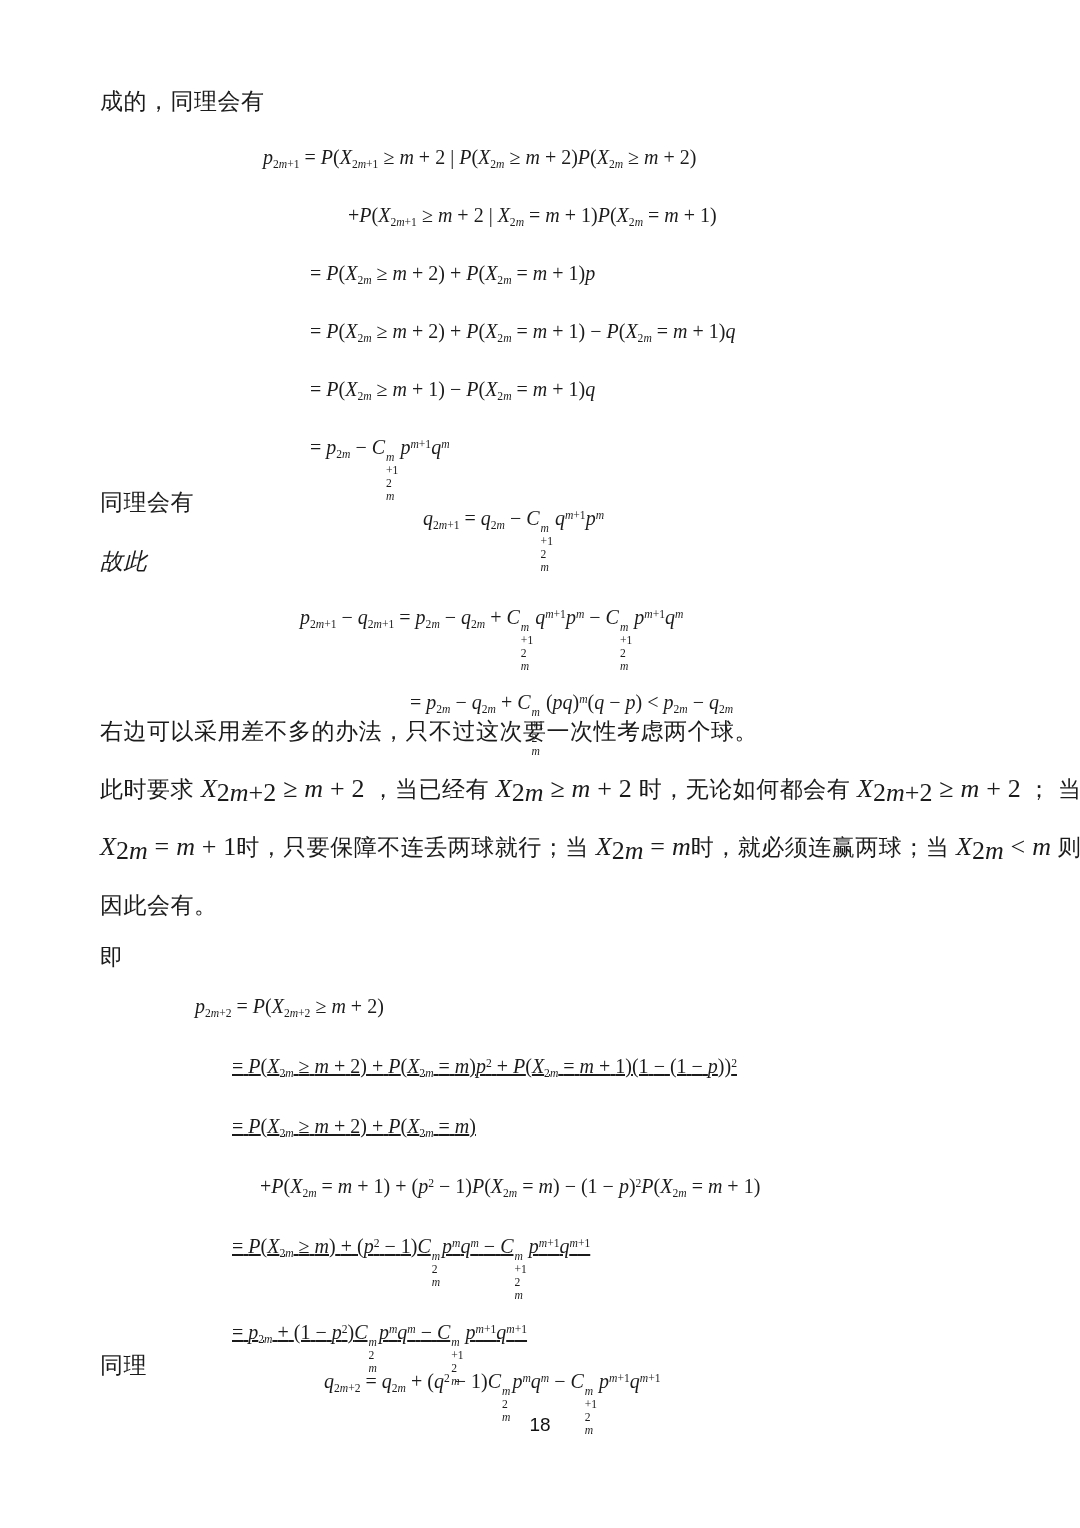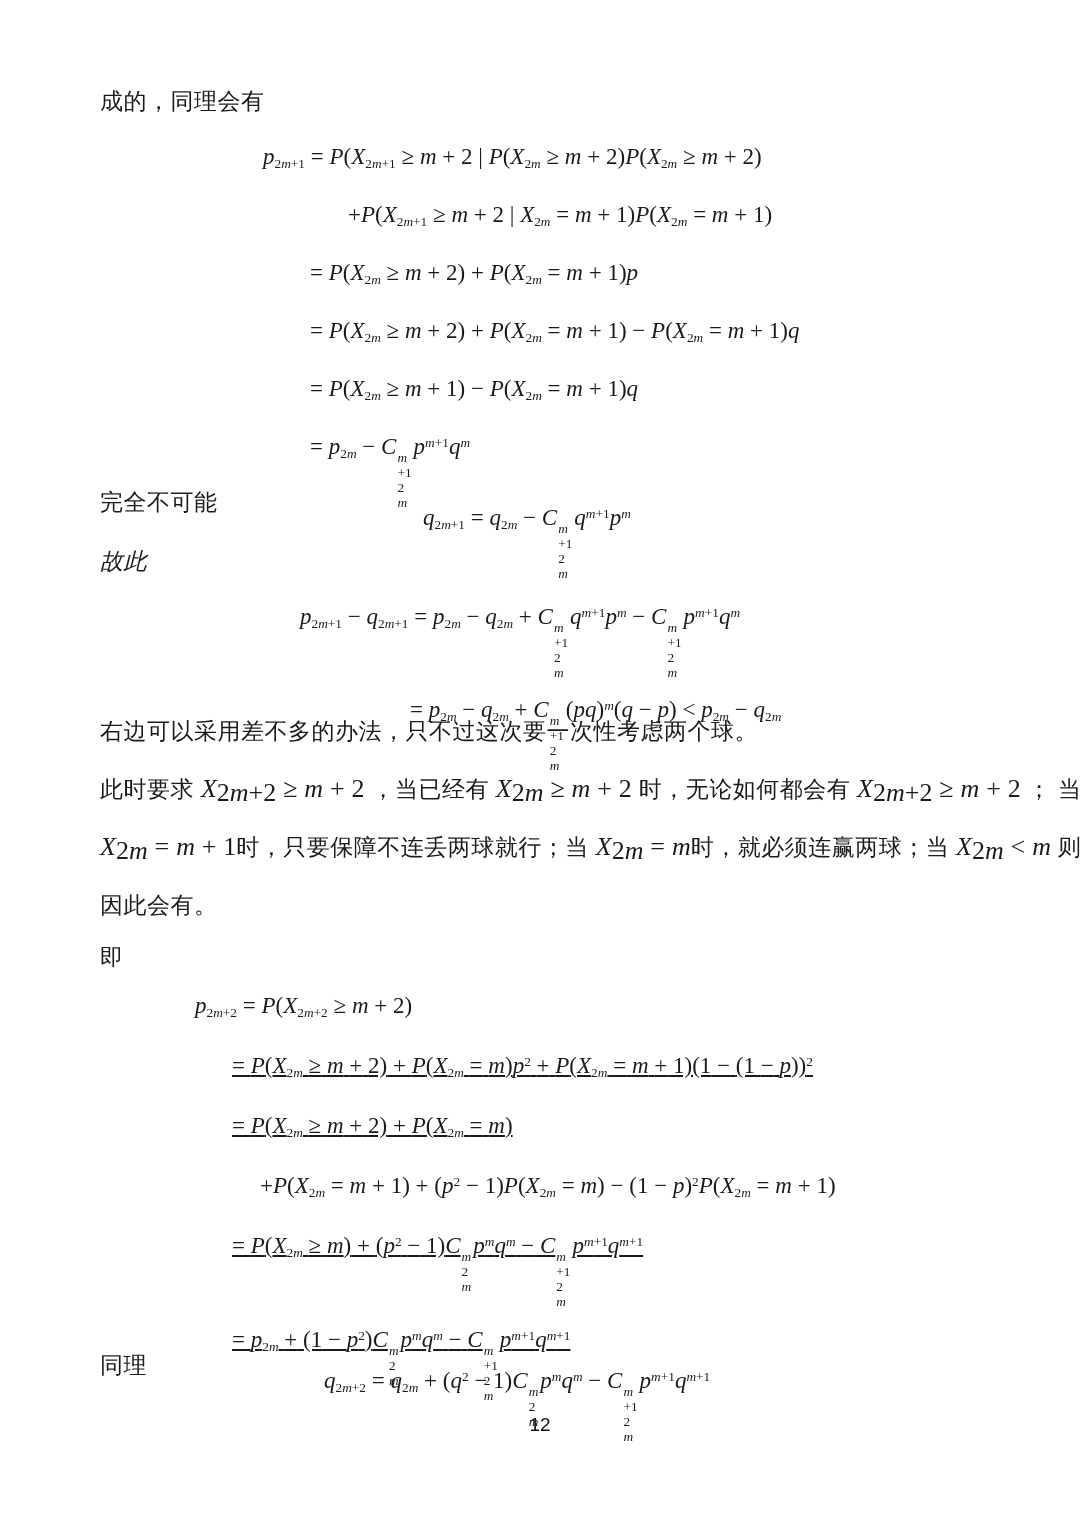--- a/index.html
+++ b/index.html
@@ -15,21 +15,21 @@
   
   .cn{
     font-family:"Liberation Sans",sans-serif;
     font-size:23px;
     letter-spacing:.5px;
     white-space:pre;
   }
   
   .math{
     font-family:"Liberation Serif",serif;
-    font-size:23px;
+    font-size:20px;
     white-space:pre;
   }
   .math i{font-style:italic;}
   
   .cn i{
     font-family:"Liberation Serif",serif;
     font-style:italic;
     font-size:26px;
     letter-spacing:0;
   }
@@ -83,21 +83,21 @@
   <div class="abs" style="left:100px;top:128px;">
     <div class="math eqline b1l1"><i>p</i><sub><span class="d">2</span><i>m</i><span class="d">+1</span></sub> <span class="d">=</span> <i>P</i><span class="d">(</span><i>X</i><sub><span class="d">2</span><i>m</i><span class="d">+1</span></sub> <span class="d">≥</span> <i>m</i> <span class="d">+</span> <span class="d">2</span> <span class="d">|</span> <i>P</i><span class="d">(</span><i>X</i><sub><span class="d">2</span><i>m</i></sub> <span class="d">≥</span> <i>m</i> <span class="d">+</span> <span class="d">2)</span><i>P</i><span class="d">(</span><i>X</i><sub><span class="d">2</span><i>m</i></sub> <span class="d">≥</span> <i>m</i> <span class="d">+</span> <span class="d">2)</span></div>
     <div class="math eqline b1l2"><span class="d">+</span><i>P</i><span class="d">(</span><i>X</i><sub><span class="d">2</span><i>m</i><span class="d">+1</span></sub> <span class="d">≥</span> <i>m</i> <span class="d">+</span> <span class="d">2</span> <span class="d">|</span> <i>X</i><sub><span class="d">2</span><i>m</i></sub> <span class="d">=</span> <i>m</i> <span class="d">+</span> <span class="d">1)</span><i>P</i><span class="d">(</span><i>X</i><sub><span class="d">2</span><i>m</i></sub> <span class="d">=</span> <i>m</i> <span class="d">+</span> <span class="d">1)</span></div>
     <div class="math eqline b1l3"><span class="d">=</span> <i>P</i><span class="d">(</span><i>X</i><sub><span class="d">2</span><i>m</i></sub> <span class="d">≥</span> <i>m</i> <span class="d">+</span> <span class="d">2)</span> <span class="d">+</span> <i>P</i><span class="d">(</span><i>X</i><sub><span class="d">2</span><i>m</i></sub> <span class="d">=</span> <i>m</i> <span class="d">+</span> <span class="d">1)</span><i>p</i></div>
     <div class="math eqline b1l4"><span class="d">=</span> <i>P</i><span class="d">(</span><i>X</i><sub><span class="d">2</span><i>m</i></sub> <span class="d">≥</span> <i>m</i> <span class="d">+</span> <span class="d">2)</span> <span class="d">+</span> <i>P</i><span class="d">(</span><i>X</i><sub><span class="d">2</span><i>m</i></sub> <span class="d">=</span> <i>m</i> <span class="d">+</span> <span class="d">1)</span> <span class="d">−</span> <i>P</i><span class="d">(</span><i>X</i><sub><span class="d">2</span><i>m</i></sub> <span class="d">=</span> <i>m</i> <span class="d">+</span> <span class="d">1)</span><i>q</i></div>
     <div class="math eqline b1l5"><span class="d">=</span> <i>P</i><span class="d">(</span><i>X</i><sub><span class="d">2</span><i>m</i></sub> <span class="d">≥</span> <i>m</i> <span class="d">+</span> <span class="d">1)</span> <span class="d">−</span> <i>P</i><span class="d">(</span><i>X</i><sub><span class="d">2</span><i>m</i></sub> <span class="d">=</span> <i>m</i> <span class="d">+</span> <span class="d">1)</span><i>q</i></div>
     <div class="math eqline b1l6"><span class="d">=</span> <i>p</i><sub><span class="d">2</span><i>m</i></sub> <span class="d">−</span> <i>C</i><span class="stk"><span><i>m</i><span class="d">+1</span></span><span><span class="d">2</span><i>m</i></span></span><i>p</i><sup><i>m</i><span class="d">+1</span></sup><i>q</i><sup><i>m</i></sup></div>
   </div>
 
   <div class="row" style="top:473px;">
-    <span class="cn lbl">完全不可能</span>
+    <span class="cn lbl">同理会有</span>
     <span class="math eq" style="left:323px;"><i>q</i><sub><span class="d">2</span><i>m</i><span class="d">+1</span></sub> <span class="d">=</span> <i>q</i><sub><span class="d">2</span><i>m</i></sub> <span class="d">−</span> <i>C</i><span class="stk"><span><i>m</i><span class="d">+1</span></span><span><span class="d">2</span><i>m</i></span></span><i>q</i><sup><i>m</i><span class="d">+1</span></sup><i>p</i><sup><i>m</i></sup></span>
   </div>
 
   <div class="row" style="top:532px;font-style:italic;">
     <span class="cn lbl">故此</span>
   </div>
 
   <div class="abs" style="left:100px;top:588px;">
     <div class="math eqline b2l1"><i>p</i><sub><span class="d">2</span><i>m</i><span class="d">+1</span></sub> <span class="d">−</span> <i>q</i><sub><span class="d">2</span><i>m</i><span class="d">+1</span></sub> <span class="d">=</span> <i>p</i><sub><span class="d">2</span><i>m</i></sub> <span class="d">−</span> <i>q</i><sub><span class="d">2</span><i>m</i></sub> <span class="d">+</span> <i>C</i><span class="stk"><span><i>m</i><span class="d">+1</span></span><span><span class="d">2</span><i>m</i></span></span><i>q</i><sup><i>m</i><span class="d">+1</span></sup><i>p</i><sup><i>m</i></sup> <span class="d">−</span> <i>C</i><span class="stk"><span><i>m</i><span class="d">+1</span></span><span><span class="d">2</span><i>m</i></span></span><i>p</i><sup><i>m</i><span class="d">+1</span></sup><i>q</i><sup><i>m</i></sup></div>
     <div class="math eqline b2l2"><span class="d">=</span> <i>p</i><sub><span class="d">2</span><i>m</i></sub> <span class="d">−</span> <i>q</i><sub><span class="d">2</span><i>m</i></sub> <span class="d">+</span> <i>C</i><span class="stk"><span><i>m</i><span class="d">+1</span></span><span><span class="d">2</span><i>m</i></span></span><span class="d">(</span><i>pq</i><span class="d">)</span><sup><i>m</i></sup><span class="d">(</span><i>q</i> <span class="d">−</span> <i>p</i><span class="d">)</span> <span class="d">&lt;</span> <i>p</i><sub><span class="d">2</span><i>m</i></sub> <span class="d">−</span> <i>q</i><sub><span class="d">2</span><i>m</i></sub></div>
@@ -119,15 +119,15 @@
     <div class="math eqline b3l4"><span class="d">+</span><i>P</i><span class="d">(</span><i>X</i><sub><span class="d">2</span><i>m</i></sub> <span class="d">=</span> <i>m</i> <span class="d">+</span> <span class="d">1)</span> <span class="d">+</span> <span class="d">(</span><i>p</i><sup><span class="d">2</span></sup> <span class="d">−</span> <span class="d">1)</span><i>P</i><span class="d">(</span><i>X</i><sub><span class="d">2</span><i>m</i></sub> <span class="d">=</span> <i>m</i><span class="d">)</span> <span class="d">−</span> <span class="d">(1</span> <span class="d">−</span> <i>p</i><span class="d">)</span><sup><span class="d">2</span></sup><i>P</i><span class="d">(</span><i>X</i><sub><span class="d">2</span><i>m</i></sub> <span class="d">=</span> <i>m</i> <span class="d">+</span> <span class="d">1)</span></div>
     <div class="math eqline b3l5"><span class="d">=</span> <i>P</i><span class="d">(</span><i>X</i><sub><span class="d">2</span><i>m</i></sub> <span class="d">≥</span> <i>m</i><span class="d">)</span> <span class="d">+</span> <span class="d">(</span><i>p</i><sup><span class="d">2</span></sup> <span class="d">−</span> <span class="d">1)</span><i>C</i><span class="stk"><span><i>m</i></span><span><span class="d">2</span><i>m</i></span></span><i>p</i><sup><i>m</i></sup><i>q</i><sup><i>m</i></sup> <span class="d">−</span> <i>C</i><span class="stk"><span><i>m</i><span class="d">+1</span></span><span><span class="d">2</span><i>m</i></span></span><i>p</i><sup><i>m</i><span class="d">+1</span></sup><i>q</i><sup><i>m</i><span class="d">+1</span></sup></div>
     <div class="math eqline b3l6"><span class="d">=</span> <i>p</i><sub><span class="d">2</span><i>m</i></sub> <span class="d">+</span> <span class="d">(1</span> <span class="d">−</span> <i>p</i><sup><span class="d">2</span></sup><span class="d">)</span><i>C</i><span class="stk"><span><i>m</i></span><span><span class="d">2</span><i>m</i></span></span><i>p</i><sup><i>m</i></sup><i>q</i><sup><i>m</i></sup> <span class="d">−</span> <i>C</i><span class="stk"><span><i>m</i><span class="d">+1</span></span><span><span class="d">2</span><i>m</i></span></span><i>p</i><sup><i>m</i><span class="d">+1</span></sup><i>q</i><sup><i>m</i><span class="d">+1</span></sup></div>
   </div>
 
   <div class="row" style="top:1336px;">
     <span class="cn lbl">同理</span>
     <span class="math eq" style="left:224px;"><i>q</i><sub><span class="d">2</span><i>m</i><span class="d">+2</span></sub> <span class="d">=</span> <i>q</i><sub><span class="d">2</span><i>m</i></sub> <span class="d">+</span> <span class="d">(</span><i>q</i><sup><span class="d">2</span></sup> <span class="d">−</span> <span class="d">1)</span><i>C</i><span class="stk"><span><i>m</i></span><span><span class="d">2</span><i>m</i></span></span><i>p</i><sup><i>m</i></sup><i>q</i><sup><i>m</i></sup> <span class="d">−</span> <i>C</i><span class="stk"><span><i>m</i><span class="d">+1</span></span><span><span class="d">2</span><i>m</i></span></span><i>p</i><sup><i>m</i><span class="d">+1</span></sup><i>q</i><sup><i>m</i><span class="d">+1</span></sup></span>
   </div>
 
-  <div class="pagenum">12</div>
+  <div class="pagenum">18</div>
 
 </div>
 
 </body></html>

